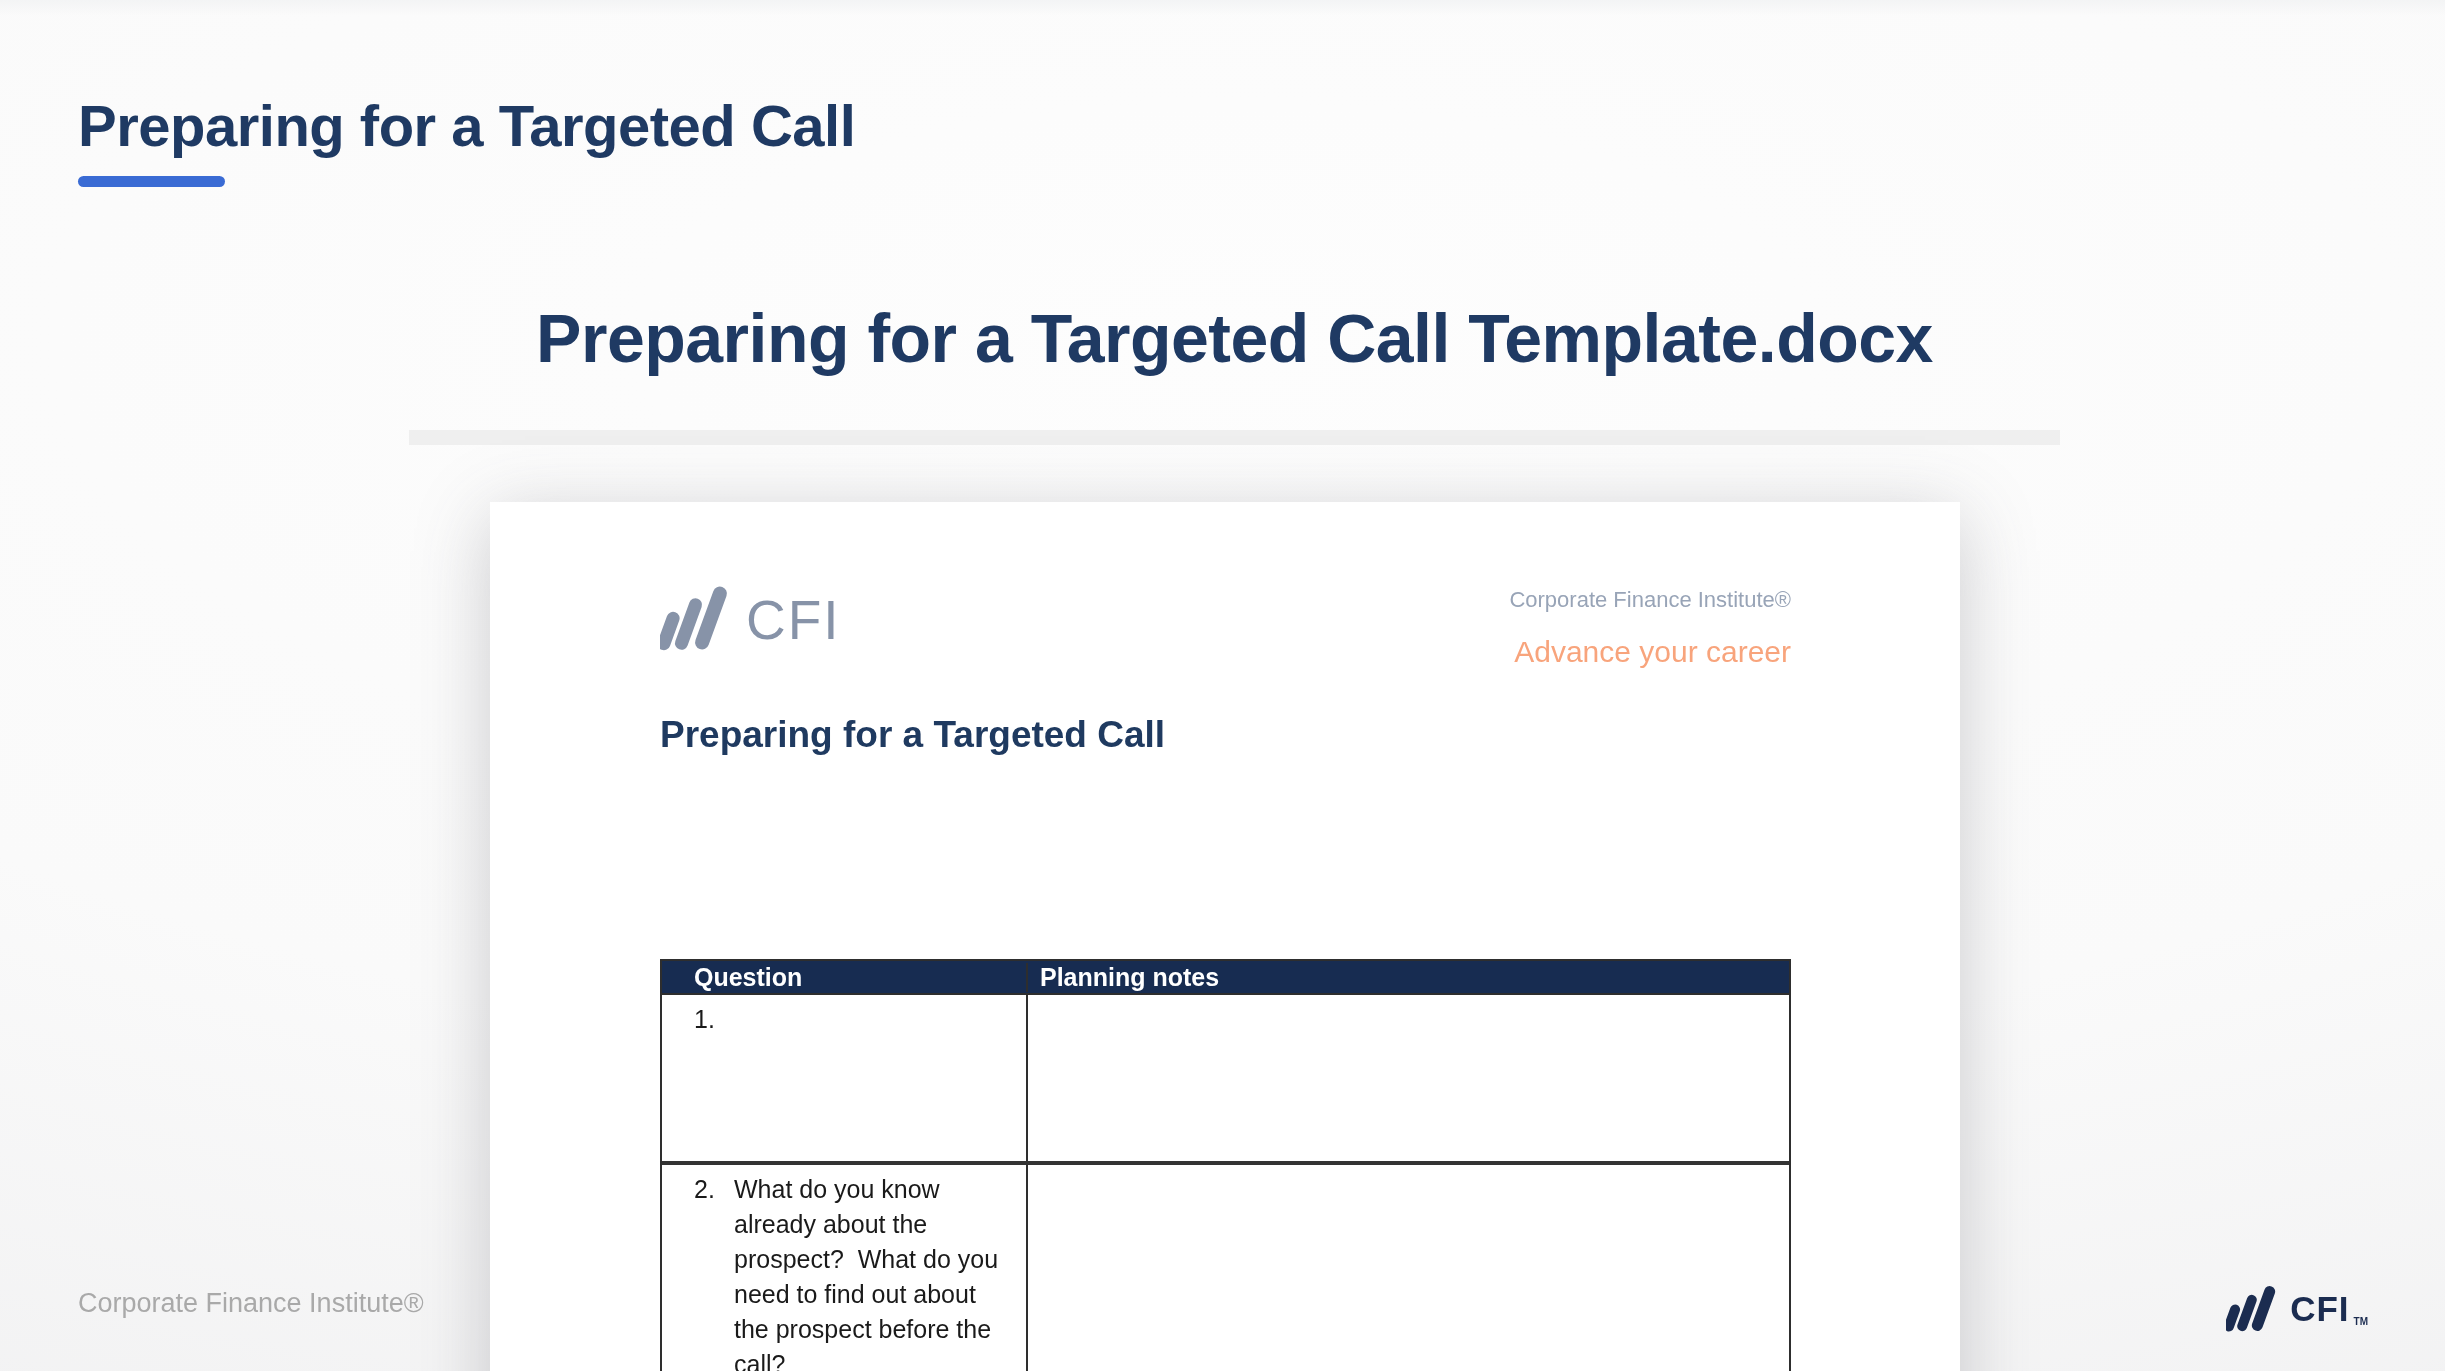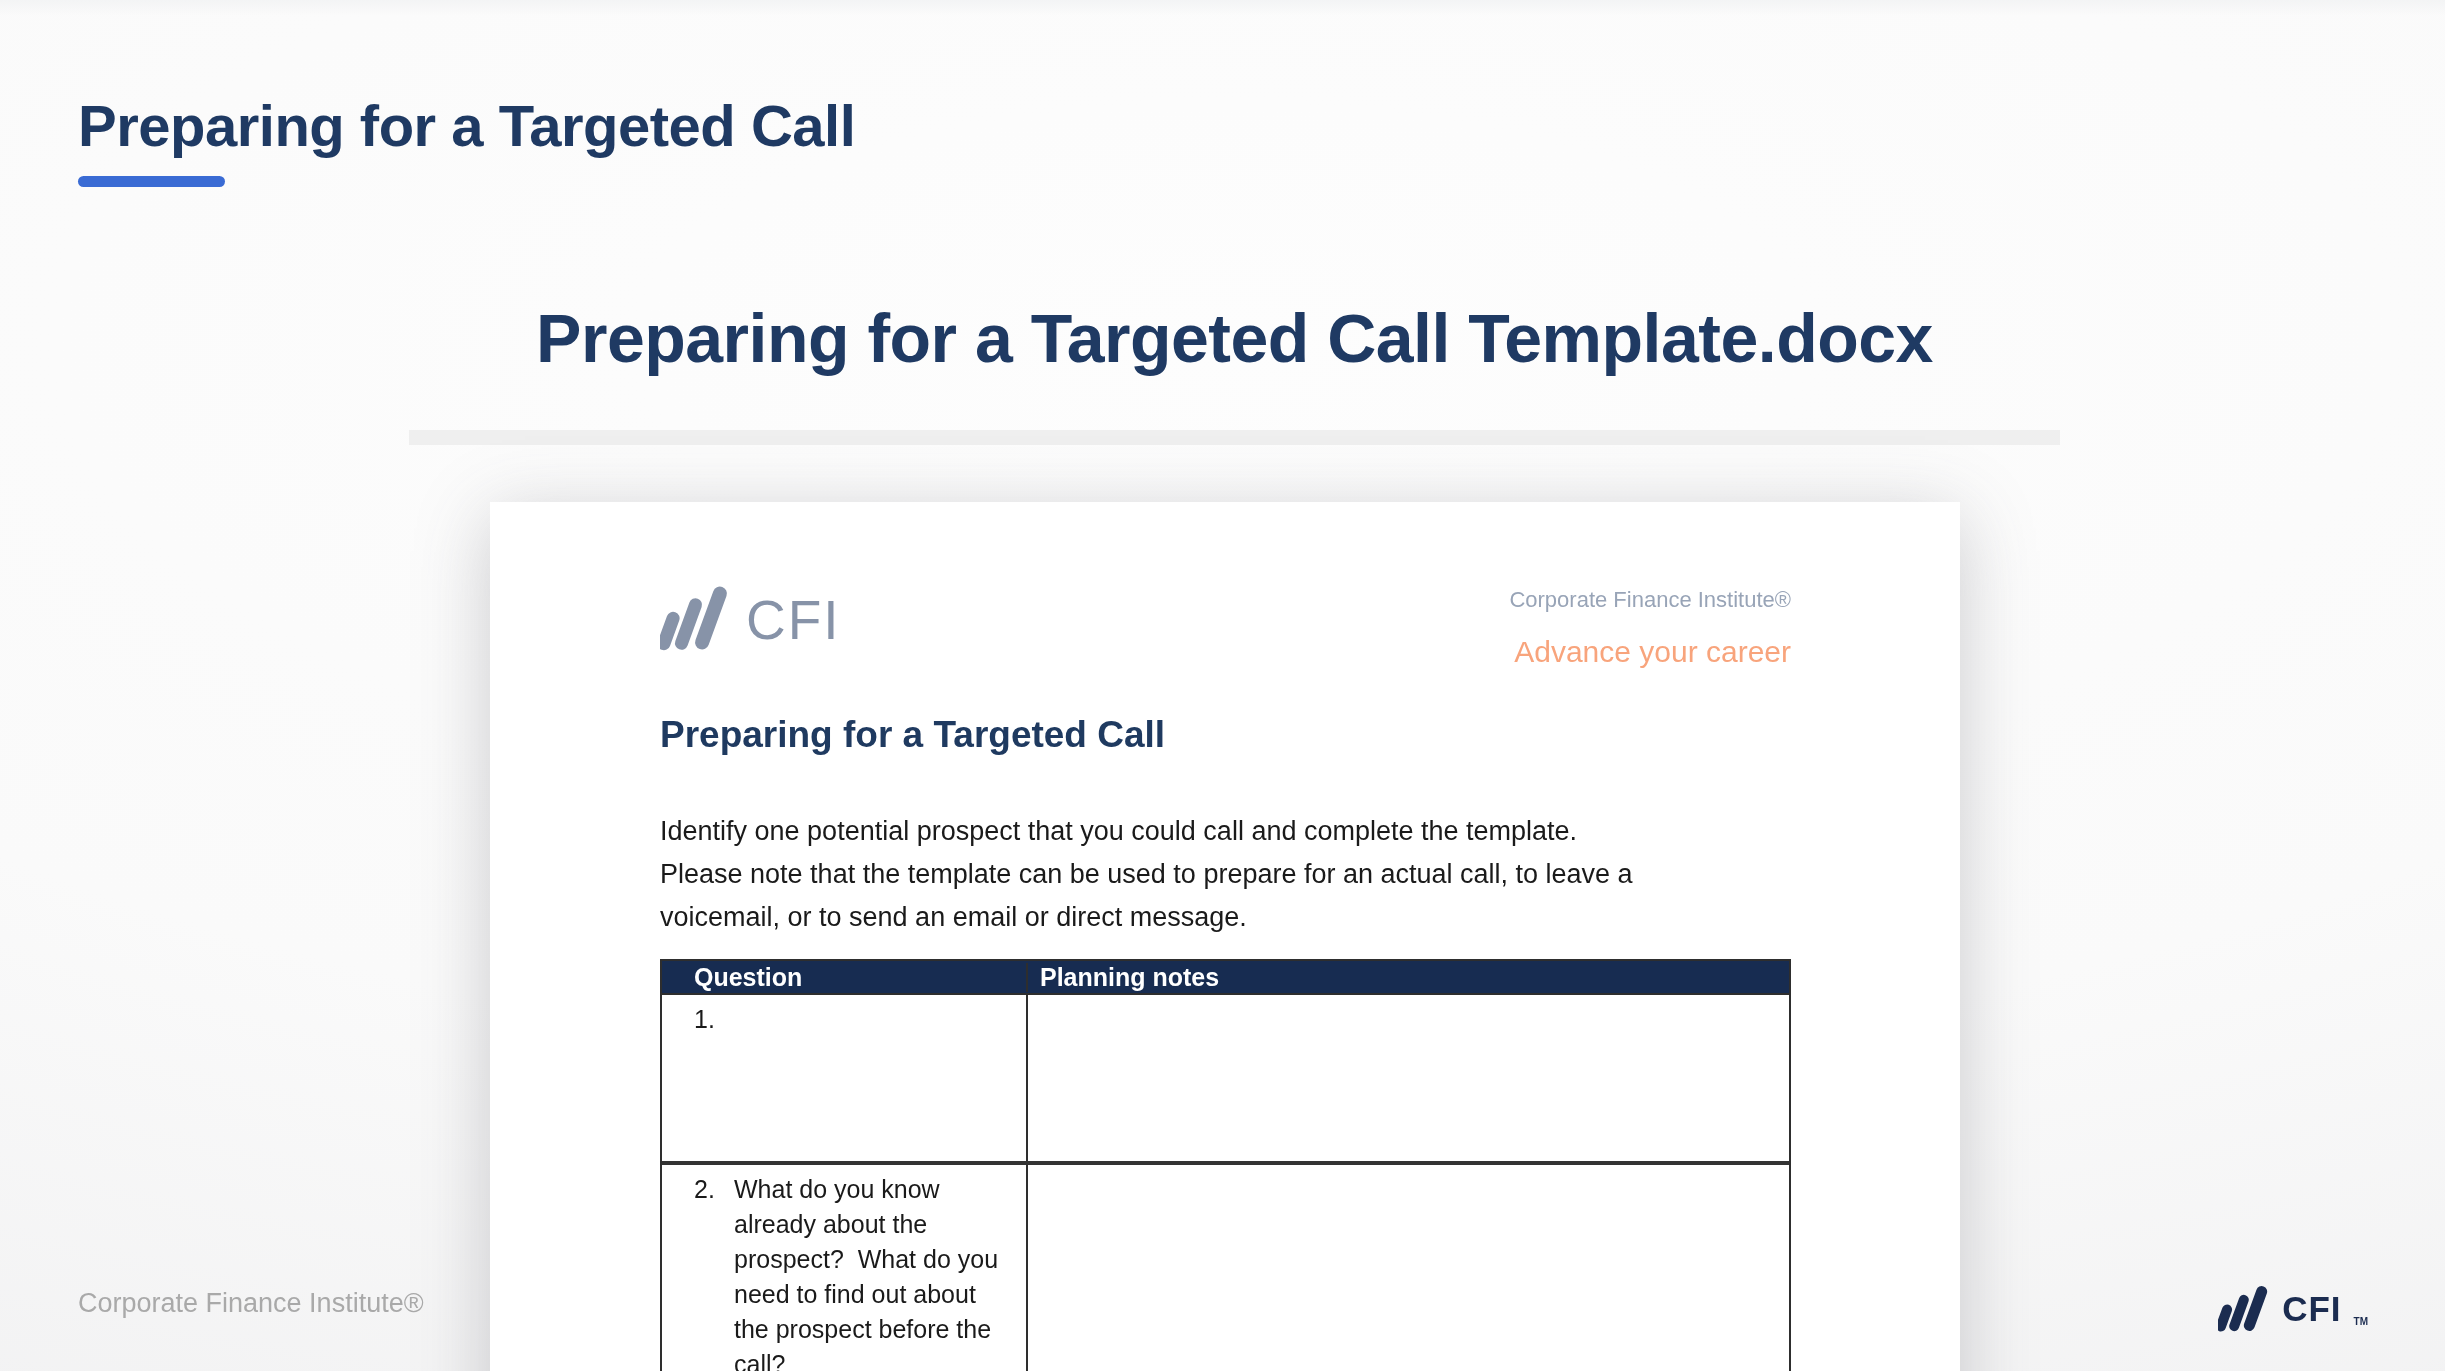--- a/index.html
+++ b/index.html
@@ -102,21 +102,21 @@
     position: absolute; right: 77px; top: 1284px;
     display: flex; align-items: flex-end;
   }
   .footer-logo svg { display: block; }
   .footer-logo-text {
     font-size: 35px; font-weight: 700; color: #1b2c50;
     letter-spacing: 1px; margin-left: 10px; line-height: 46px;
   }
   .footer-logo-tm {
     font-size: 10px; font-weight: 700; color: #1b2c50;
-    line-height: 20px; margin-left: 12px;
+    line-height: 20px; margin-left: 4px;
   }
 </style>
 </head>
 <body>
 
 <div class="top-fade"></div>
 
 <h1 class="page-title">Preparing for a Targeted Call</h1>
 <div class="title-underline"></div>
 
@@ -139,23 +139,20 @@
       <span class="cfi-logo-text">CFI</span>
     </div>
     <div class="brand-block">
       <div class="brand-name">Corporate Finance Institute®</div>
       <div class="brand-tagline">Advance your career</div>
     </div>
   </div>
 
   <div class="doc-heading">Preparing for a Targeted Call</div>
 
-  <div class="doc-intro">Identify one potential prospect that you could call and complete the template.
-Please note that the template can be used to prepare for an actual call, to leave a
-voicemail, or to send an email or direct message.</div>
 
   <div class="planning-table">
     <div class="t-row t-head">
       <div class="col-q">Question</div>
       <div class="col-n">Planning notes</div>
     </div>
     <div class="t-row t-body1">
       <div class="col-q q-cell">
         <span class="q-num">1.</span>
       </div>

